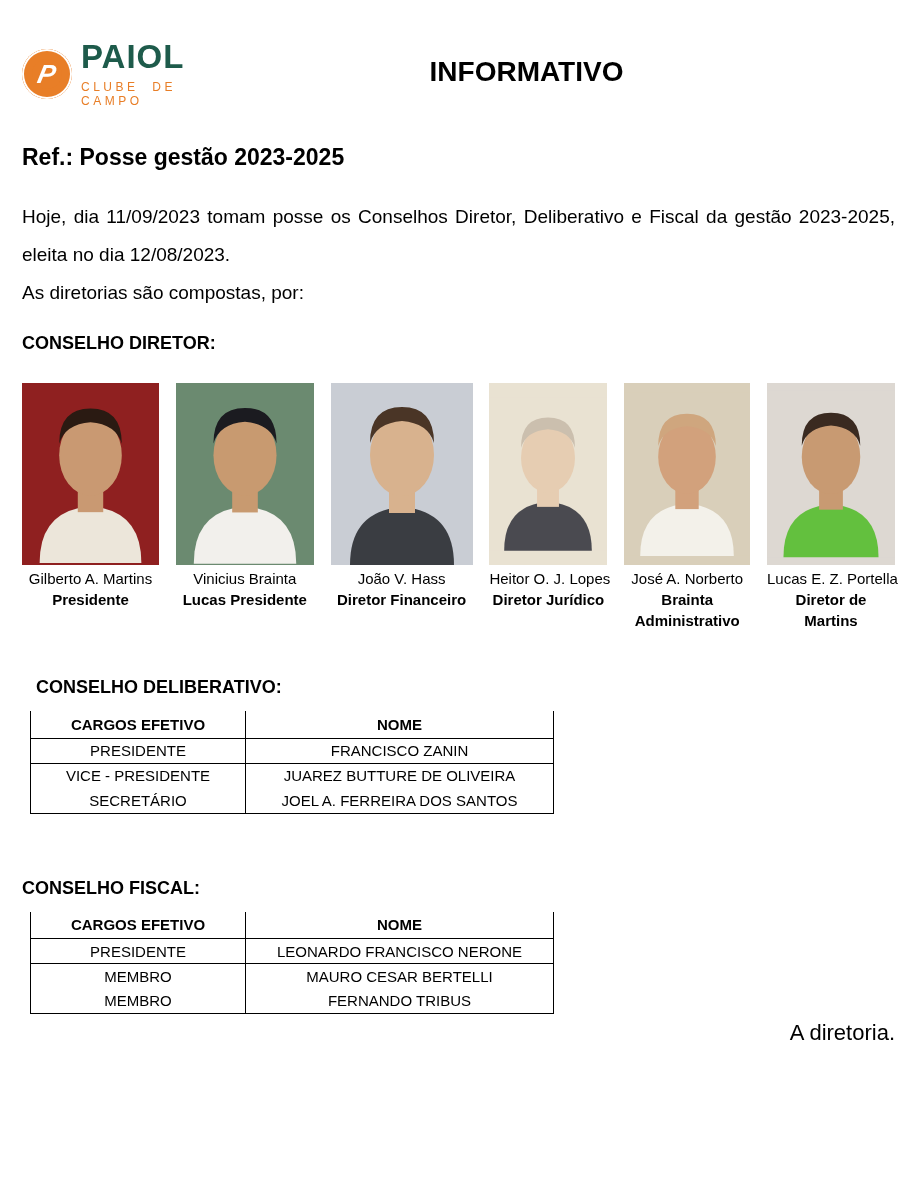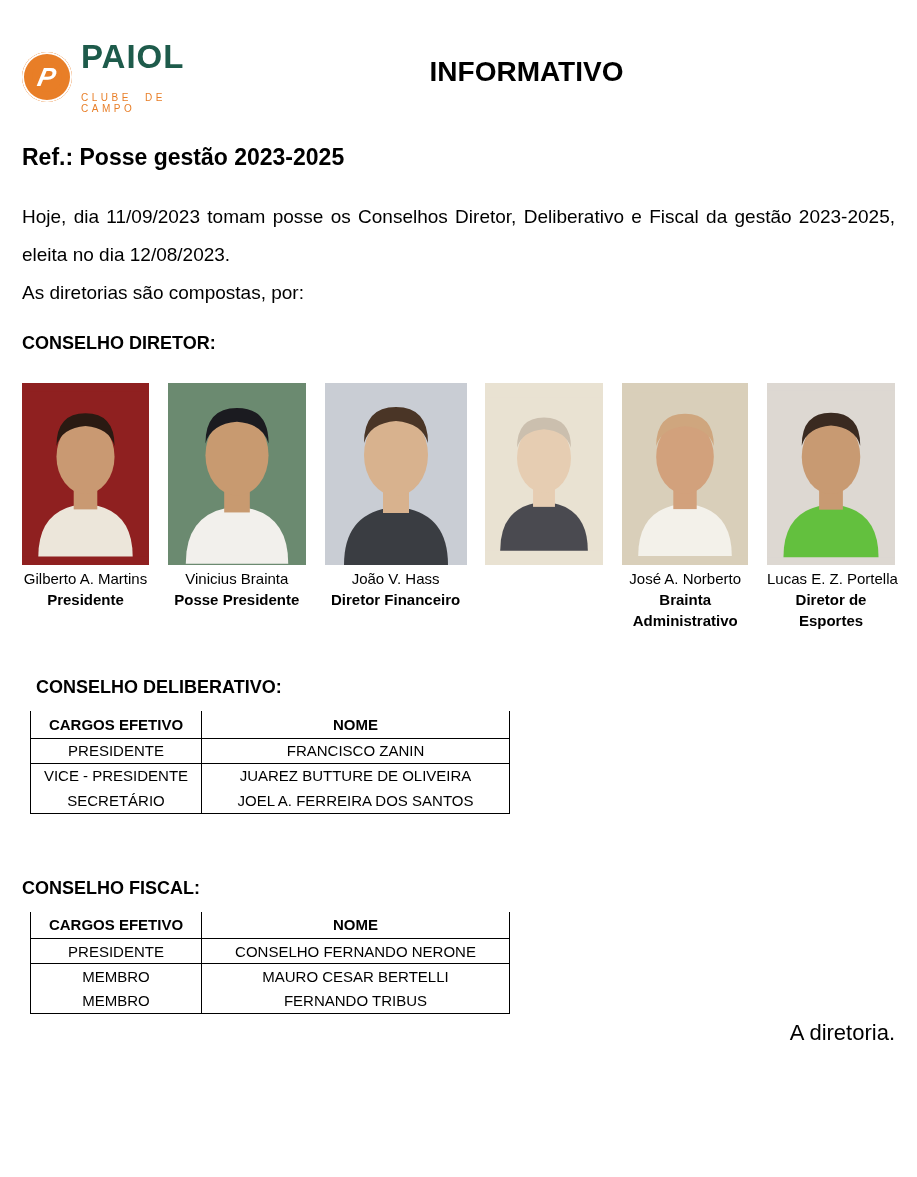--- a/index.html
+++ b/index.html
@@ -27,21 +27,21 @@
     font-size: 26px; transform: none; flex: 0 0 auto;
   }
   .logo-mark span { display: inline-block; transform: skewX(-12deg); }
   .logo-text-wrap { display: flex; flex-direction: column; }
   .logo-name {
     color: var(--brand-green, #1e5b4b);
     font-size: 33px; font-weight: 600; letter-spacing: 1px; line-height: 34px;
   }
   .logo-sub {
     color: var(--brand-orange, #e87e27);
-    font-size: 10px; letter-spacing: 3.5px; word-spacing: 7px; margin-top: 18px;
+    font-size: 12px; letter-spacing: 3.5px; word-spacing: 7px; margin-top: 6px;
   }
   .doc-title {
     position: absolute; top: 56px; left: 50%;
     transform: translateX(-50%); margin-left: 68px;
     font-size: 28px; font-weight: bold; white-space: nowrap;
   }
 
   
   .ref-heading { margin-top: 44px; font-size: 23px; font-weight: bold; }
   .intro { margin-top: 27px; font-size: 19px; line-height: 38px; }
@@ -51,39 +51,39 @@
   .section-heading { font-size: 18px; font-weight: bold; }
   .h-diretor { margin-top: 21px; }
   .members-row {
     margin-top: 29px;
     display: flex; justify-content: space-between; align-items: flex-start;
     width: 873px;
   }
   figure.member { text-align: center; }
   .photo { height: 182px; width: 100%; overflow: hidden; background: var(--p-bg, #ccc); }
   .photo svg { display: block; width: 100%; height: 100%; }
-  .m-w0 { width: 127px; } .m-w1 { width: 138px; } .m-w2 { width: 142px; }
+  .m-w0 { width: 137px; } .m-w1 { width: 138px; } .m-w2 { width: 142px; }
   .m-w3 { width: 118px; } .m-w4 { width: 126px; } .m-w5 { width: 128px; }
   figcaption { margin-top: 3px; font-size: 15px; line-height: 21px; }
   .member-name { display: block; white-space: nowrap; }
   .member-role { display: block; font-weight: bold; }
 
   
   .h-deliberativo { margin-top: 46px; margin-left: 14px; }
   .h-fiscal { margin-top: 64px; }
   table.roster {
     border-collapse: collapse; margin-top: 13px; margin-left: 8px;
     font-size: 15px; table-layout: fixed;
   }
   table.roster th, table.roster td {
     border-left: 1px solid #000; border-right: 1px solid #000;
     text-align: center; padding: 0; height: 25px; font-weight: normal;
   }
   table.roster th { font-weight: bold; height: 27px; border-bottom: 1px solid #000; }
-  table.roster .col-cargo { width: 171px; }
+  table.roster .col-cargo { width: 215px; }
   table.roster .col-nome { width: 308px; }
   table.roster tbody tr:nth-child(1) td { border-bottom: 1px solid #000; }
   table.roster tbody tr:nth-child(3) td { border-bottom: 1px solid #000; }
 
   
   .closing { margin-top: 27px; font-size: 19px; line-height: 37px; }
   .closing p { text-align: justify; }
   .signature { text-align: right; font-size: 22px; line-height: 37px; }
 </style>
 </head>
@@ -135,21 +135,21 @@
         <svg viewBox="0 0 140 182">
           <rect x="0" y="0" width="140" height="182" fill="var(--p-bg)"></rect>
           <path d="M18,182 Q18,128 70,124 Q122,128 122,182 Z" fill="var(--p-shirt)"></path>
           <rect x="57" y="98" width="26" height="32" fill="var(--p-skin)"></rect>
           <ellipse cx="70" cy="72" rx="32" ry="41" fill="var(--p-skin)"></ellipse>
           <path d="M38,60 Q38,24 70,24 Q102,24 102,60 Q96,40 70,38 Q44,40 38,60 Z" fill="var(--p-hair)"></path>
         </svg>
       </div>
       <figcaption>
         <span class="member-name">Vinicius Brainta</span>
-        <span class="member-role">Posse Presidente</span>
+        <span class="member-role">Lucas Presidente</span>
       </figcaption>
     </figure>
 
     <figure class="member m-w2">
       <div class="photo" style="--p-bg: #c9cdd4; --p-hair: #4a3526; --p-skin: #d8b28e; --p-shirt: #3a3d42;">
         <svg viewBox="0 0 140 182">
           <rect x="0" y="0" width="140" height="182" fill="var(--p-bg)"></rect>
           <path d="M18,182 Q18,128 70,124 Q122,128 122,182 Z" fill="var(--p-shirt)"></path>
           <rect x="57" y="98" width="26" height="32" fill="var(--p-skin)"></rect>
           <ellipse cx="70" cy="72" rx="32" ry="41" fill="var(--p-skin)"></ellipse>
@@ -165,20 +165,24 @@
     <figure class="member m-w3">
       <div class="photo" style="--p-bg: #e9e2d2; --p-hair: #cbbfae; --p-skin: #e6cdb2; --p-shirt: #4a4a50;">
         <svg viewBox="0 0 140 182">
           <rect x="0" y="0" width="140" height="182" fill="var(--p-bg)"></rect>
           <path d="M18,182 Q18,128 70,124 Q122,128 122,182 Z" fill="var(--p-shirt)"></path>
           <rect x="57" y="98" width="26" height="32" fill="var(--p-skin)"></rect>
           <ellipse cx="70" cy="72" rx="32" ry="41" fill="var(--p-skin)"></ellipse>
           <path d="M38,60 Q38,24 70,24 Q102,24 102,60 Q96,40 70,38 Q44,40 38,60 Z" fill="var(--p-hair)"></path>
         </svg>
       </div>
+      <figcaption>
+        <span class="member-name">Heitor O. J. Lopes</span>
+        <span class="member-role">Diretor Jurídico</span>
+      </figcaption>
     </figure>
 
     <figure class="member m-w4">
       <div class="photo" style="--p-bg: #d9cfba; --p-hair: #cfa67e; --p-skin: #d2a17c; --p-shirt: #f3f1ea;">
         <svg viewBox="0 0 140 182">
           <rect x="0" y="0" width="140" height="182" fill="var(--p-bg)"></rect>
           <path d="M18,182 Q18,128 70,124 Q122,128 122,182 Z" fill="var(--p-shirt)"></path>
           <rect x="57" y="98" width="26" height="32" fill="var(--p-skin)"></rect>
           <ellipse cx="70" cy="72" rx="32" ry="41" fill="var(--p-skin)"></ellipse>
           <path d="M38,60 Q38,24 70,24 Q102,24 102,60 Q96,40 70,38 Q44,40 38,60 Z" fill="var(--p-hair)"></path>
@@ -195,21 +199,21 @@
         <svg viewBox="0 0 140 182">
           <rect x="0" y="0" width="140" height="182" fill="var(--p-bg)"></rect>
           <path d="M18,182 Q18,128 70,124 Q122,128 122,182 Z" fill="var(--p-shirt)"></path>
           <rect x="57" y="98" width="26" height="32" fill="var(--p-skin)"></rect>
           <ellipse cx="70" cy="72" rx="32" ry="41" fill="var(--p-skin)"></ellipse>
           <path d="M38,60 Q38,24 70,24 Q102,24 102,60 Q96,40 70,38 Q44,40 38,60 Z" fill="var(--p-hair)"></path>
         </svg>
       </div>
       <figcaption>
         <span class="member-name">Lucas E. Z. Portella</span>
-        <span class="member-role">Diretor de Esportes</span>
+        <span class="member-role">Diretor de Martins</span>
       </figcaption>
     </figure>
   </div>
 
   <div class="section-heading h-deliberativo">CONSELHO DELIBERATIVO:</div>
 
   <table class="roster">
     <thead>
       <tr>
         <th class="col-cargo">CARGOS EFETIVO</th>
@@ -237,21 +241,21 @@
   <table class="roster">
     <thead>
       <tr>
         <th class="col-cargo">CARGOS EFETIVO</th>
         <th class="col-nome">NOME</th>
       </tr>
     </thead>
     <tbody>
       <tr>
         <td>PRESIDENTE</td>
-        <td>CONSELHO FERNANDO NERONE</td>
+        <td>LEONARDO FRANCISCO NERONE</td>
       </tr>
       <tr>
         <td>MEMBRO</td>
         <td>MAURO CESAR BERTELLI</td>
       </tr>
       <tr>
         <td>MEMBRO</td>
         <td>FERNANDO TRIBUS</td>
       </tr>
     </tbody>

